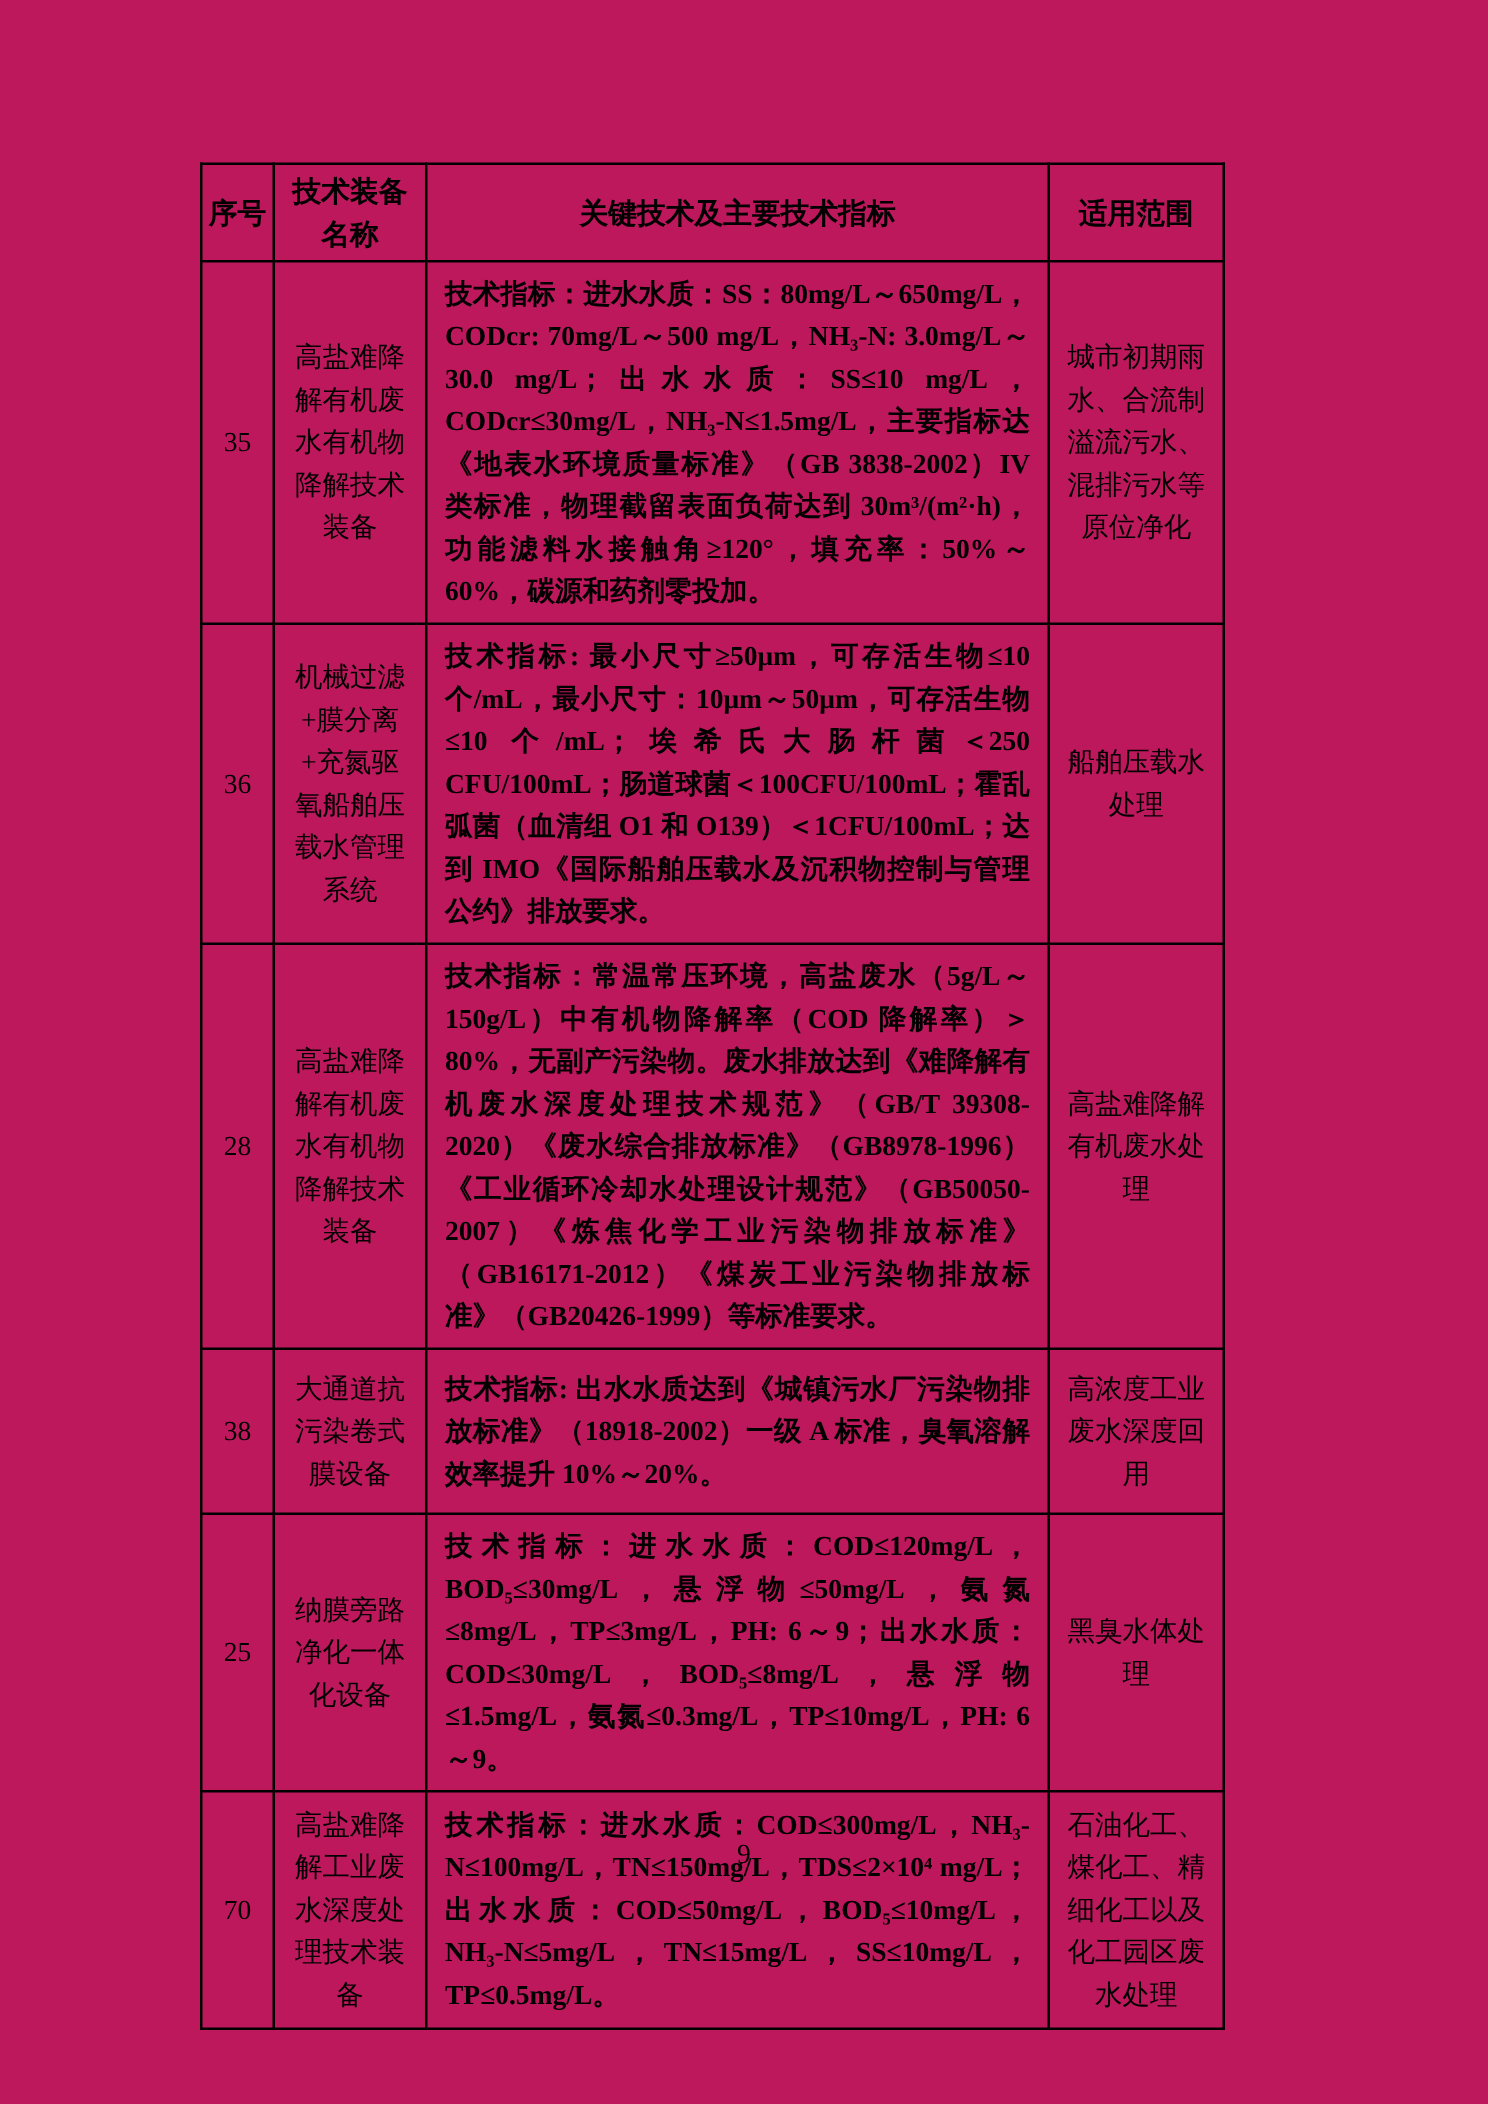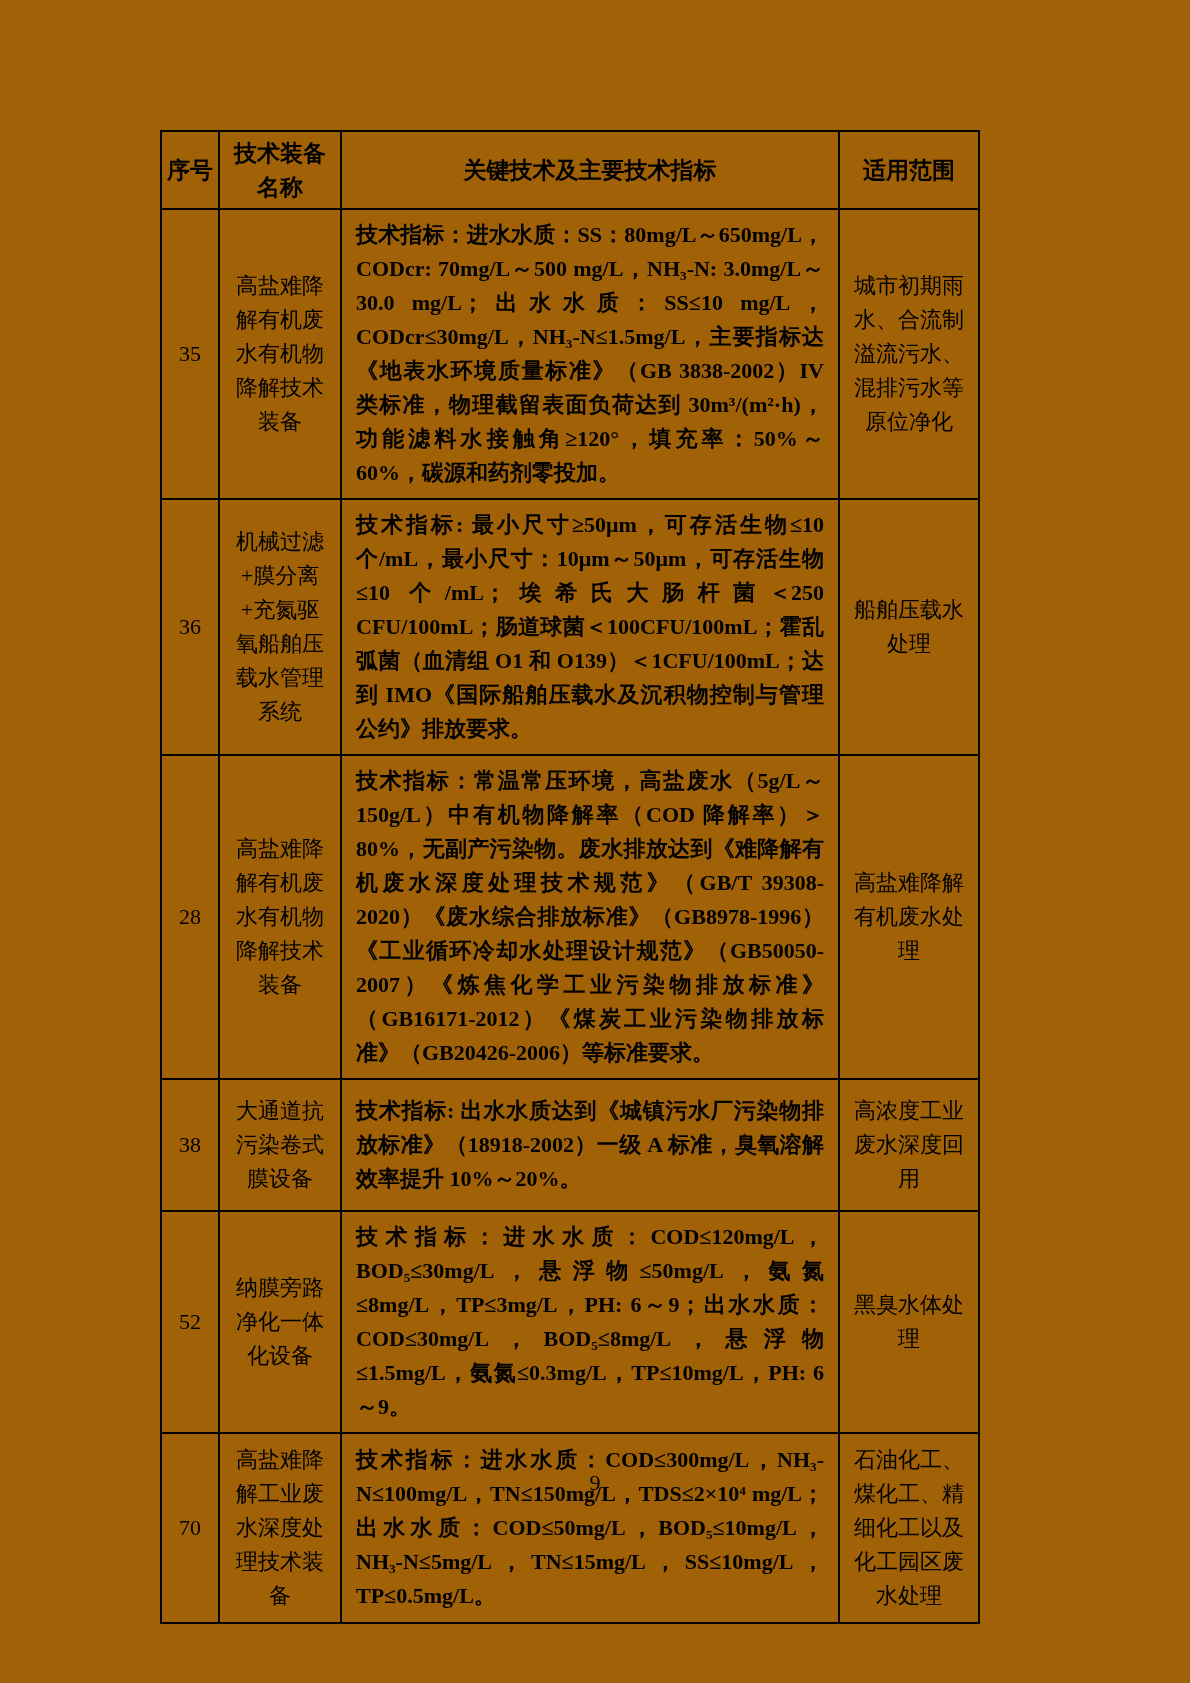--- a/index.html
+++ b/index.html
@@ -6,21 +6,21 @@
     margin: 0;
     padding: 0;
     background: #ffffff;
     color: #000000;
     font-family: "Liberation Serif", serif;
   }
   .page {
     position: relative;
     width: 1190px;
     height: 1683px;
-    background: #a16207;
+    background: #be185d;
     overflow: hidden;
   }
   table.spec-table {
     position: absolute;
     left: 160px;
     top: 130px;
     width: 818px;
     border-collapse: collapse;
     table-layout: fixed;
   }
@@ -111,31 +111,31 @@
       </tr>
       <tr class="r36">
         <td class="cell-no">36</td>
         <td class="cell-name">机械过滤+膜分离+充氮驱氧船舶压载水管理系统</td>
         <td class="cell-ind">技术指标: 最小尺寸≥50μm，可存活生物≤10 个/mL，最小尺寸：10μm～50μm，可存活生物≤10 个/mL；埃希氏大肠杆菌＜250 CFU/100mL；肠道球菌＜100CFU/100mL；霍乱弧菌（血清组 O1 和 O139）＜1CFU/100mL；达到 IMO《国际船舶压载水及沉积物控制与管理公约》排放要求。</td>
         <td class="cell-scope">船舶压载水处理</td>
       </tr>
       <tr class="r37">
         <td class="cell-no">28</td>
         <td class="cell-name">高盐难降解有机废水有机物降解技术装备</td>
-        <td class="cell-ind">技术指标：常温常压环境，高盐废水（5g/L～150g/L）中有机物降解率（COD 降解率）＞80%，无副产污染物。废水排放达到《难降解有机废水深度处理技术规范》（GB/T 39308-2020）《废水综合排放标准》（GB8978-1996）《工业循环冷却水处理设计规范》（GB50050-2007）《炼焦化学工业污染物排放标准》（GB16171-2012）《煤炭工业污染物排放标准》（GB20426-2006）等标准要求。</td>
+        <td class="cell-ind">技术指标：常温常压环境，高盐废水（5g/L～150g/L）中有机物降解率（COD 降解率）＞80%，无副产污染物。废水排放达到《难降解有机废水深度处理技术规范》（GB/T 39308-2020）《废水综合排放标准》（GB8978-1996）《工业循环冷却水处理设计规范》（GB50050-2007）《炼焦化学工业污染物排放标准》（GB16171-2012）《煤炭工业污染物排放标准》（GB20426-1999）等标准要求。</td>
         <td class="cell-scope">高盐难降解有机废水处理</td>
       </tr>
       <tr class="r38">
         <td class="cell-no">38</td>
         <td class="cell-name">大通道抗污染卷式膜设备</td>
         <td class="cell-ind">技术指标: 出水水质达到《城镇污水厂污染物排放标准》（18918-2002）一级 A 标准，臭氧溶解效率提升 10%～20%。</td>
         <td class="cell-scope">高浓度工业废水深度回用</td>
       </tr>
       <tr class="r39">
-        <td class="cell-no">52</td>
+        <td class="cell-no">25</td>
         <td class="cell-name">纳膜旁路净化一体化设备</td>
         <td class="cell-ind">技术指标：进水水质：COD≤120mg/L，BOD₅≤30mg/L，悬浮物≤50mg/L，氨氮≤8mg/L，TP≤3mg/L，PH: 6～9；出水水质：COD≤30mg/L，BOD₅≤8mg/L，悬浮物≤1.5mg/L，氨氮≤0.3mg/L，TP≤10mg/L，PH: 6～9。</td>
         <td class="cell-scope">黑臭水体处理</td>
       </tr>
       <tr class="r40">
         <td class="cell-no">70</td>
         <td class="cell-name">高盐难降解工业废水深度处理技术装备</td>
         <td class="cell-ind">技术指标：进水水质：COD≤300mg/L，NH₃-N≤100mg/L，TN≤150mg/L，TDS≤2×10⁴ mg/L；出水水质：COD≤50mg/L，BOD₅≤10mg/L，NH₃-N≤5mg/L，TN≤15mg/L，SS≤10mg/L，TP≤0.5mg/L。</td>
         <td class="cell-scope">石油化工、煤化工、精细化工以及化工园区废水处理</td>
       </tr>

